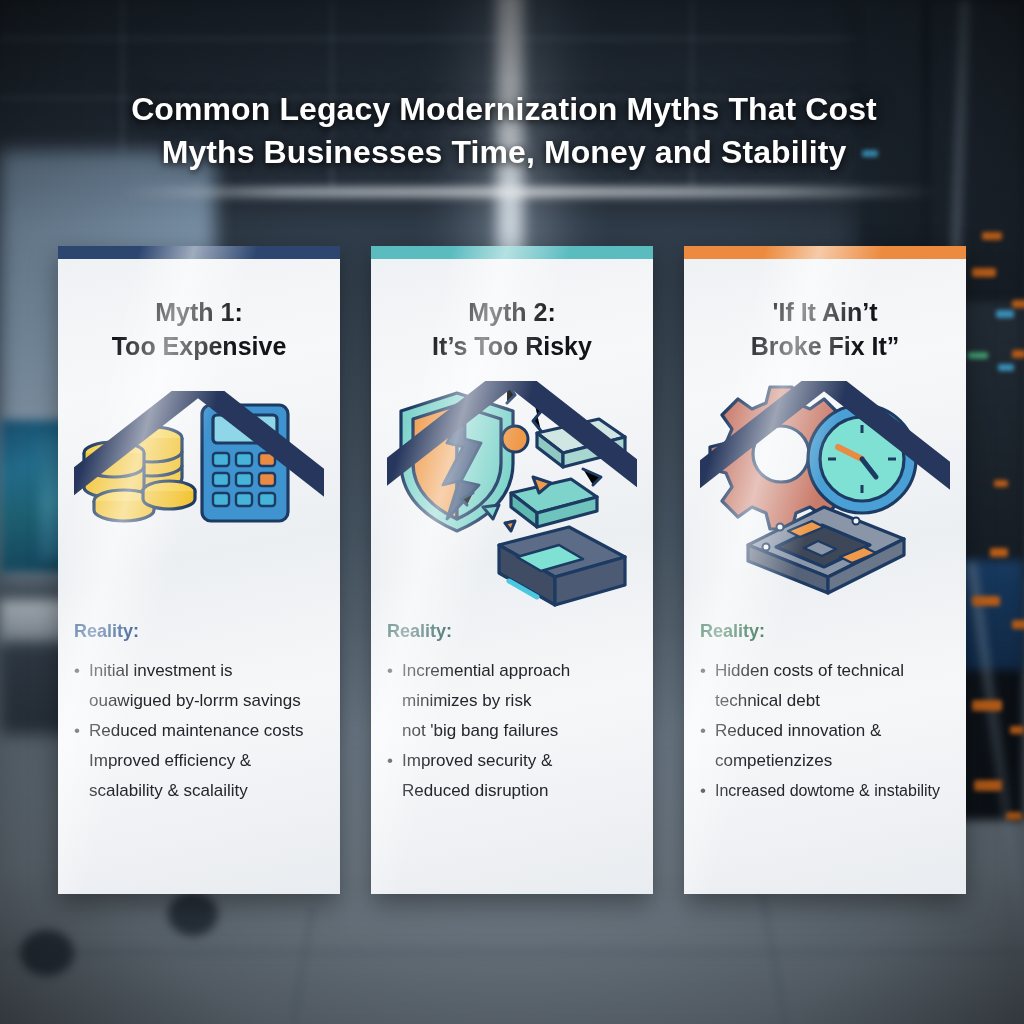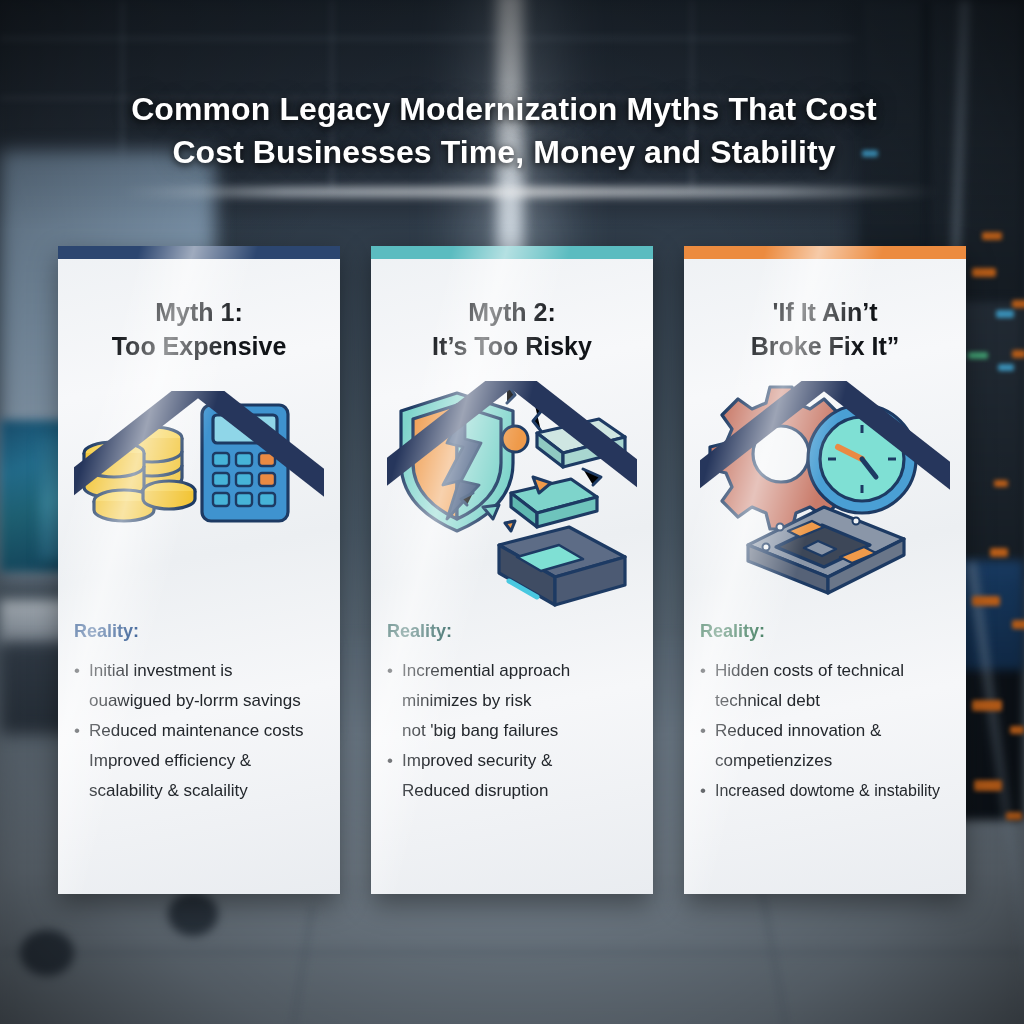--- a/index.html
+++ b/index.html
@@ -274,21 +274,21 @@
   <div class="led led-b" style="left:862px;top:150px;width:16px;height:7px;"></div>
 
   <div class="light-glow"></div>
   <div class="light-column"></div>
   <div class="light-strip"></div>
   <div class="top-dark"></div>
   <div class="vignette"></div>
 
   <div class="title-wrap">
     <div class="title-line">Common Legacy Modernization Myths That Cost</div>
-    <div class="title-line">Cost Businesses Time, Money and Stability</div>
+    <div class="title-line">Myths Businesses Time, Money and Stability</div>
   </div>
 
   <div class="cards">
 
     <div class="card">
       <div class="accent-bar" style="background:#2c4670"></div>
       <div class="card-head">
         <div class="card-head-line">Myth 1:</div>
         <div class="card-head-line">Too Expensive</div>
       </div>

